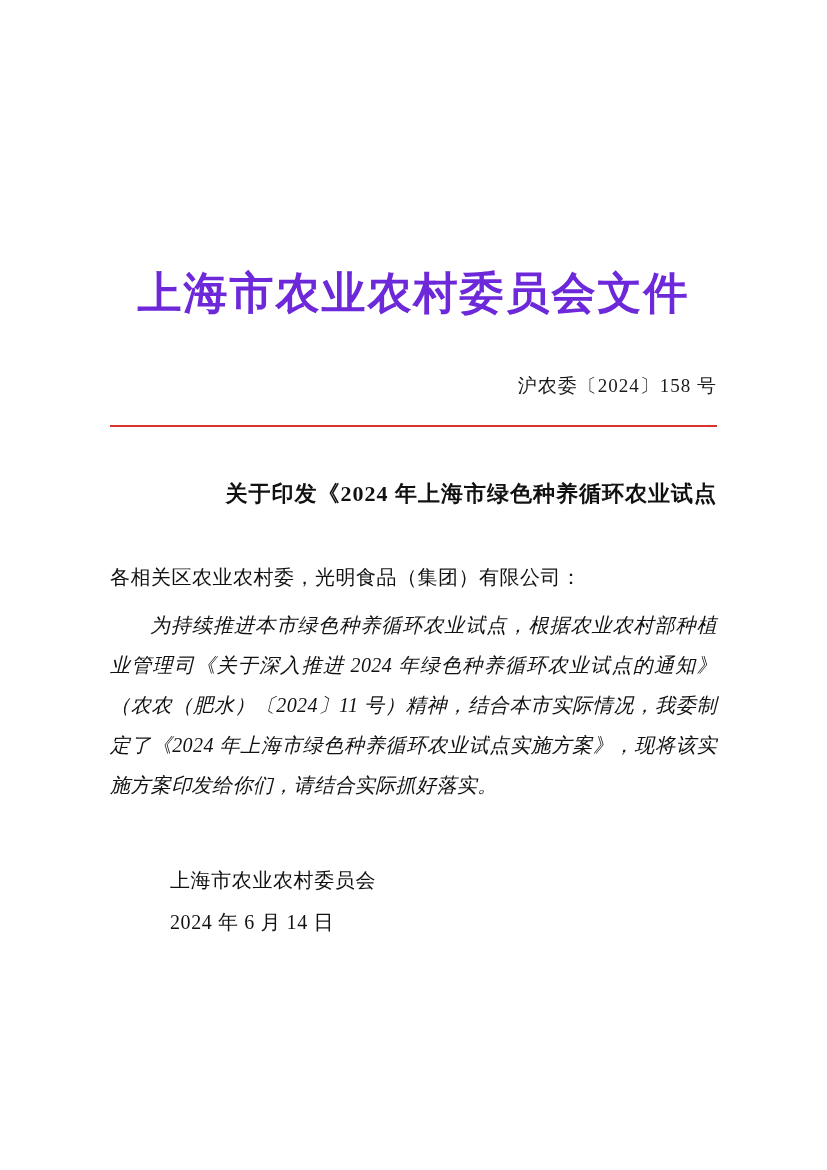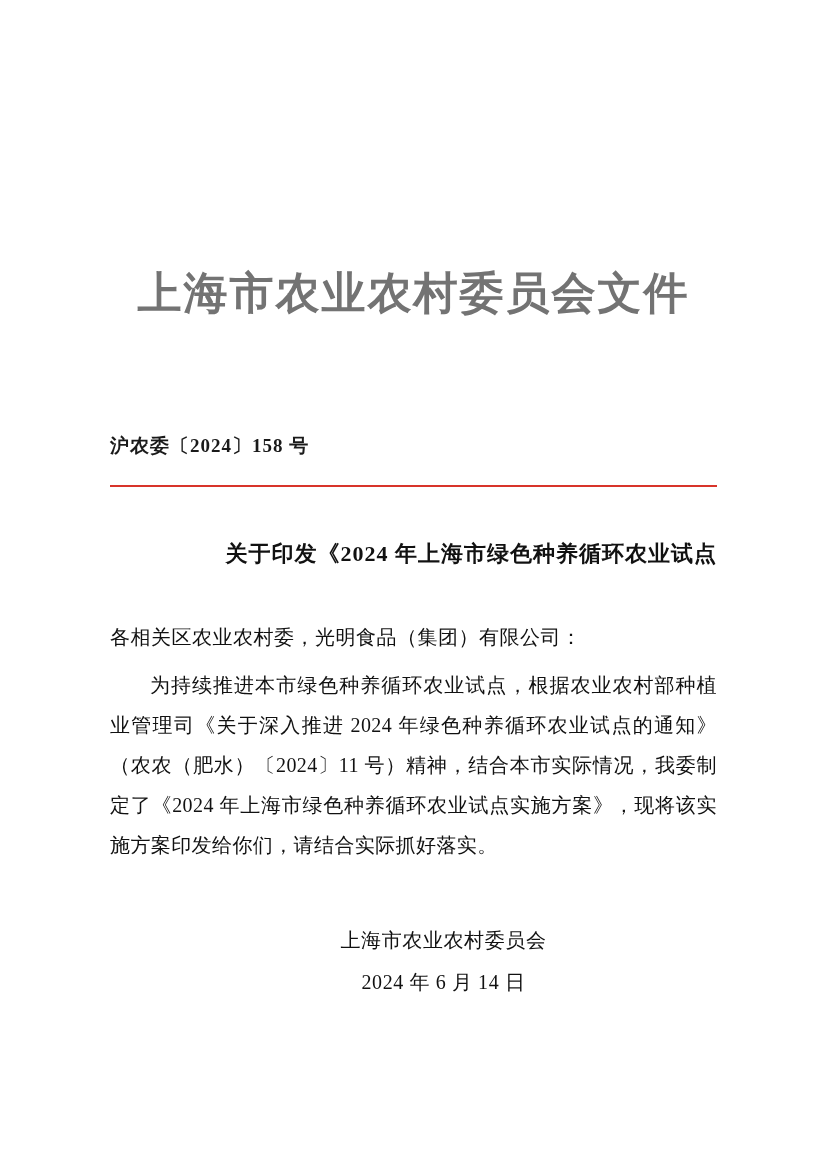--- a/index.html
+++ b/index.html
@@ -18,34 +18,33 @@
   .page {
     position: relative;
     width: 827px;
     height: 1170px;
     box-sizing: border-box;
     padding: 0 110px;
   }
   .doc-title {
     margin-top: 268px;
     text-align: center;
-    color: #737373;
+    color: #6d28d9;
     font-weight: bold;
     font-size: 44px;
     letter-spacing: 2px;
     line-height: 1.2;
     font-family: "Liberation Serif", "DejaVu Serif", serif;
   }
   .doc-number {
-    margin-top: 112px;
-    text-align: left;
+    margin-top: 52px;
+    text-align: right;
     font-size: 19px;
     letter-spacing: 1px;
     color: #1a1a1a;
-    font-weight: bold;
   }
   .red-rule {
     margin-top: 26px;
     height: 2px;
     background: #d8342a;
     width: 100%;
   }
   .notice-title {
     margin-top: 46px;
     text-align: right;
@@ -62,24 +61,24 @@
     line-height: 1.8;
   }
   .body-text {
     margin-top: 10px;
     font-size: 20px;
     line-height: 2.0;
     text-align: justify;
     text-justify: inter-ideograph;
     text-indent: 2em;
     letter-spacing: 0.4px;
+    font-style: italic;
   }
   .signature-block {
     margin-top: 54px;
-    text-align: center;
     font-size: 20px;
     line-height: 2.1;
     letter-spacing: 0.6px;
     padding-left: 60px;
   }
 </style>
 </head>
 <body>
 
 <div class="page">

